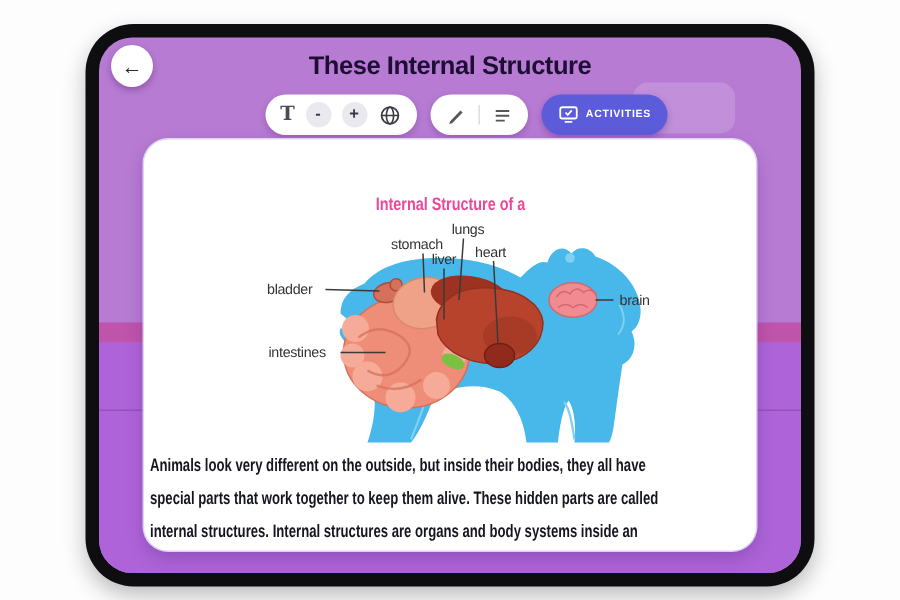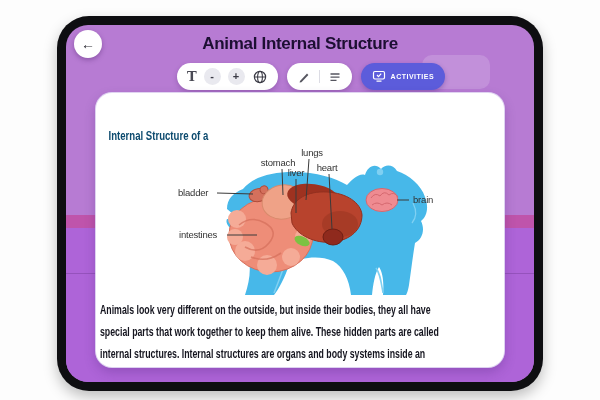--- a/index.html
+++ b/index.html
@@ -43,22 +43,22 @@
   .divider { width: 1px; height: 13px; background: #dcdce4; }
   .activities { background: #5c5cdb; border-radius: 14px; height: 27px; padding: 0 11px;
                 display: flex; align-items: center; gap: 5px; cursor: pointer;
                 box-shadow: 0 2px 5px rgba(50,20,110,.3); }
   .activities span { color: #ffffff; font-size: 7px; font-weight: bold; letter-spacing: .5px; }
 
   
   .card { position: absolute; left: 30px; top: 68px; width: 408px; height: 274px;
           background: #ffffff; border-radius: 16px;
           box-shadow: 0 0 0 1px rgba(228,222,245,.9), 0 5px 12px rgba(70,30,110,.28); }
-  .diagram-title { position: absolute; top: 36px; left: 0; width: 100%; 
-                   font-size: 12px; font-weight: bold; color: #0c4a6e; }
+  .diagram-title { position: absolute; top: 36px; left: 0; width: 100%; text-align: center;
+                   font-size: 12px; font-weight: bold; color: #ec4899; }
   .diagram-title > span { display: inline-block; transform: scaleX(.8); transform-origin: center; white-space: nowrap; }
   .diagram-svg { position: absolute; left: 79px; top: 52px; }
   .para { position: absolute; left: 4px; top: 206px; color: #15151f;
           font-size: 12px; font-weight: bold; line-height: 22px; }
   .para div { transform: scaleX(.73); transform-origin: left center; white-space: nowrap; }
 
   svg text { font-family: "Liberation Sans", sans-serif; font-size: 9.5px; letter-spacing: -0.2px; fill: #333333; }
 </style>
 </head>
 <body>
@@ -68,21 +68,21 @@
     <div class="screen">
 
       <div class="bg-lower"></div>
       <div class="bg-strip"></div>
       <div class="bg-line"></div>
       <div class="bg-ghost"></div>
 
       <div class="back-btn">
         <span>←</span>
       </div>
-      <div class="app-title">Animal Internal Structure</div>
+      <div class="app-title">These Internal Structure</div>
 
       <div class="toolbar">
         <div class="pill tools">
           <span class="t-icon">T</span>
           <span class="circle-btn">-</span>
           <span class="circle-btn">+</span>
           <span class="icon-btn">
             <svg width="16" height="16" viewBox="0 0 16 16">
               <circle cx="8" cy="8" r="5.6" fill="none" stroke="#3a3a45" stroke-width="1.2"></circle>
               <ellipse cx="8" cy="8" rx="2.4" ry="5.6" fill="none" stroke="#3a3a45" stroke-width="1.1"></ellipse>

